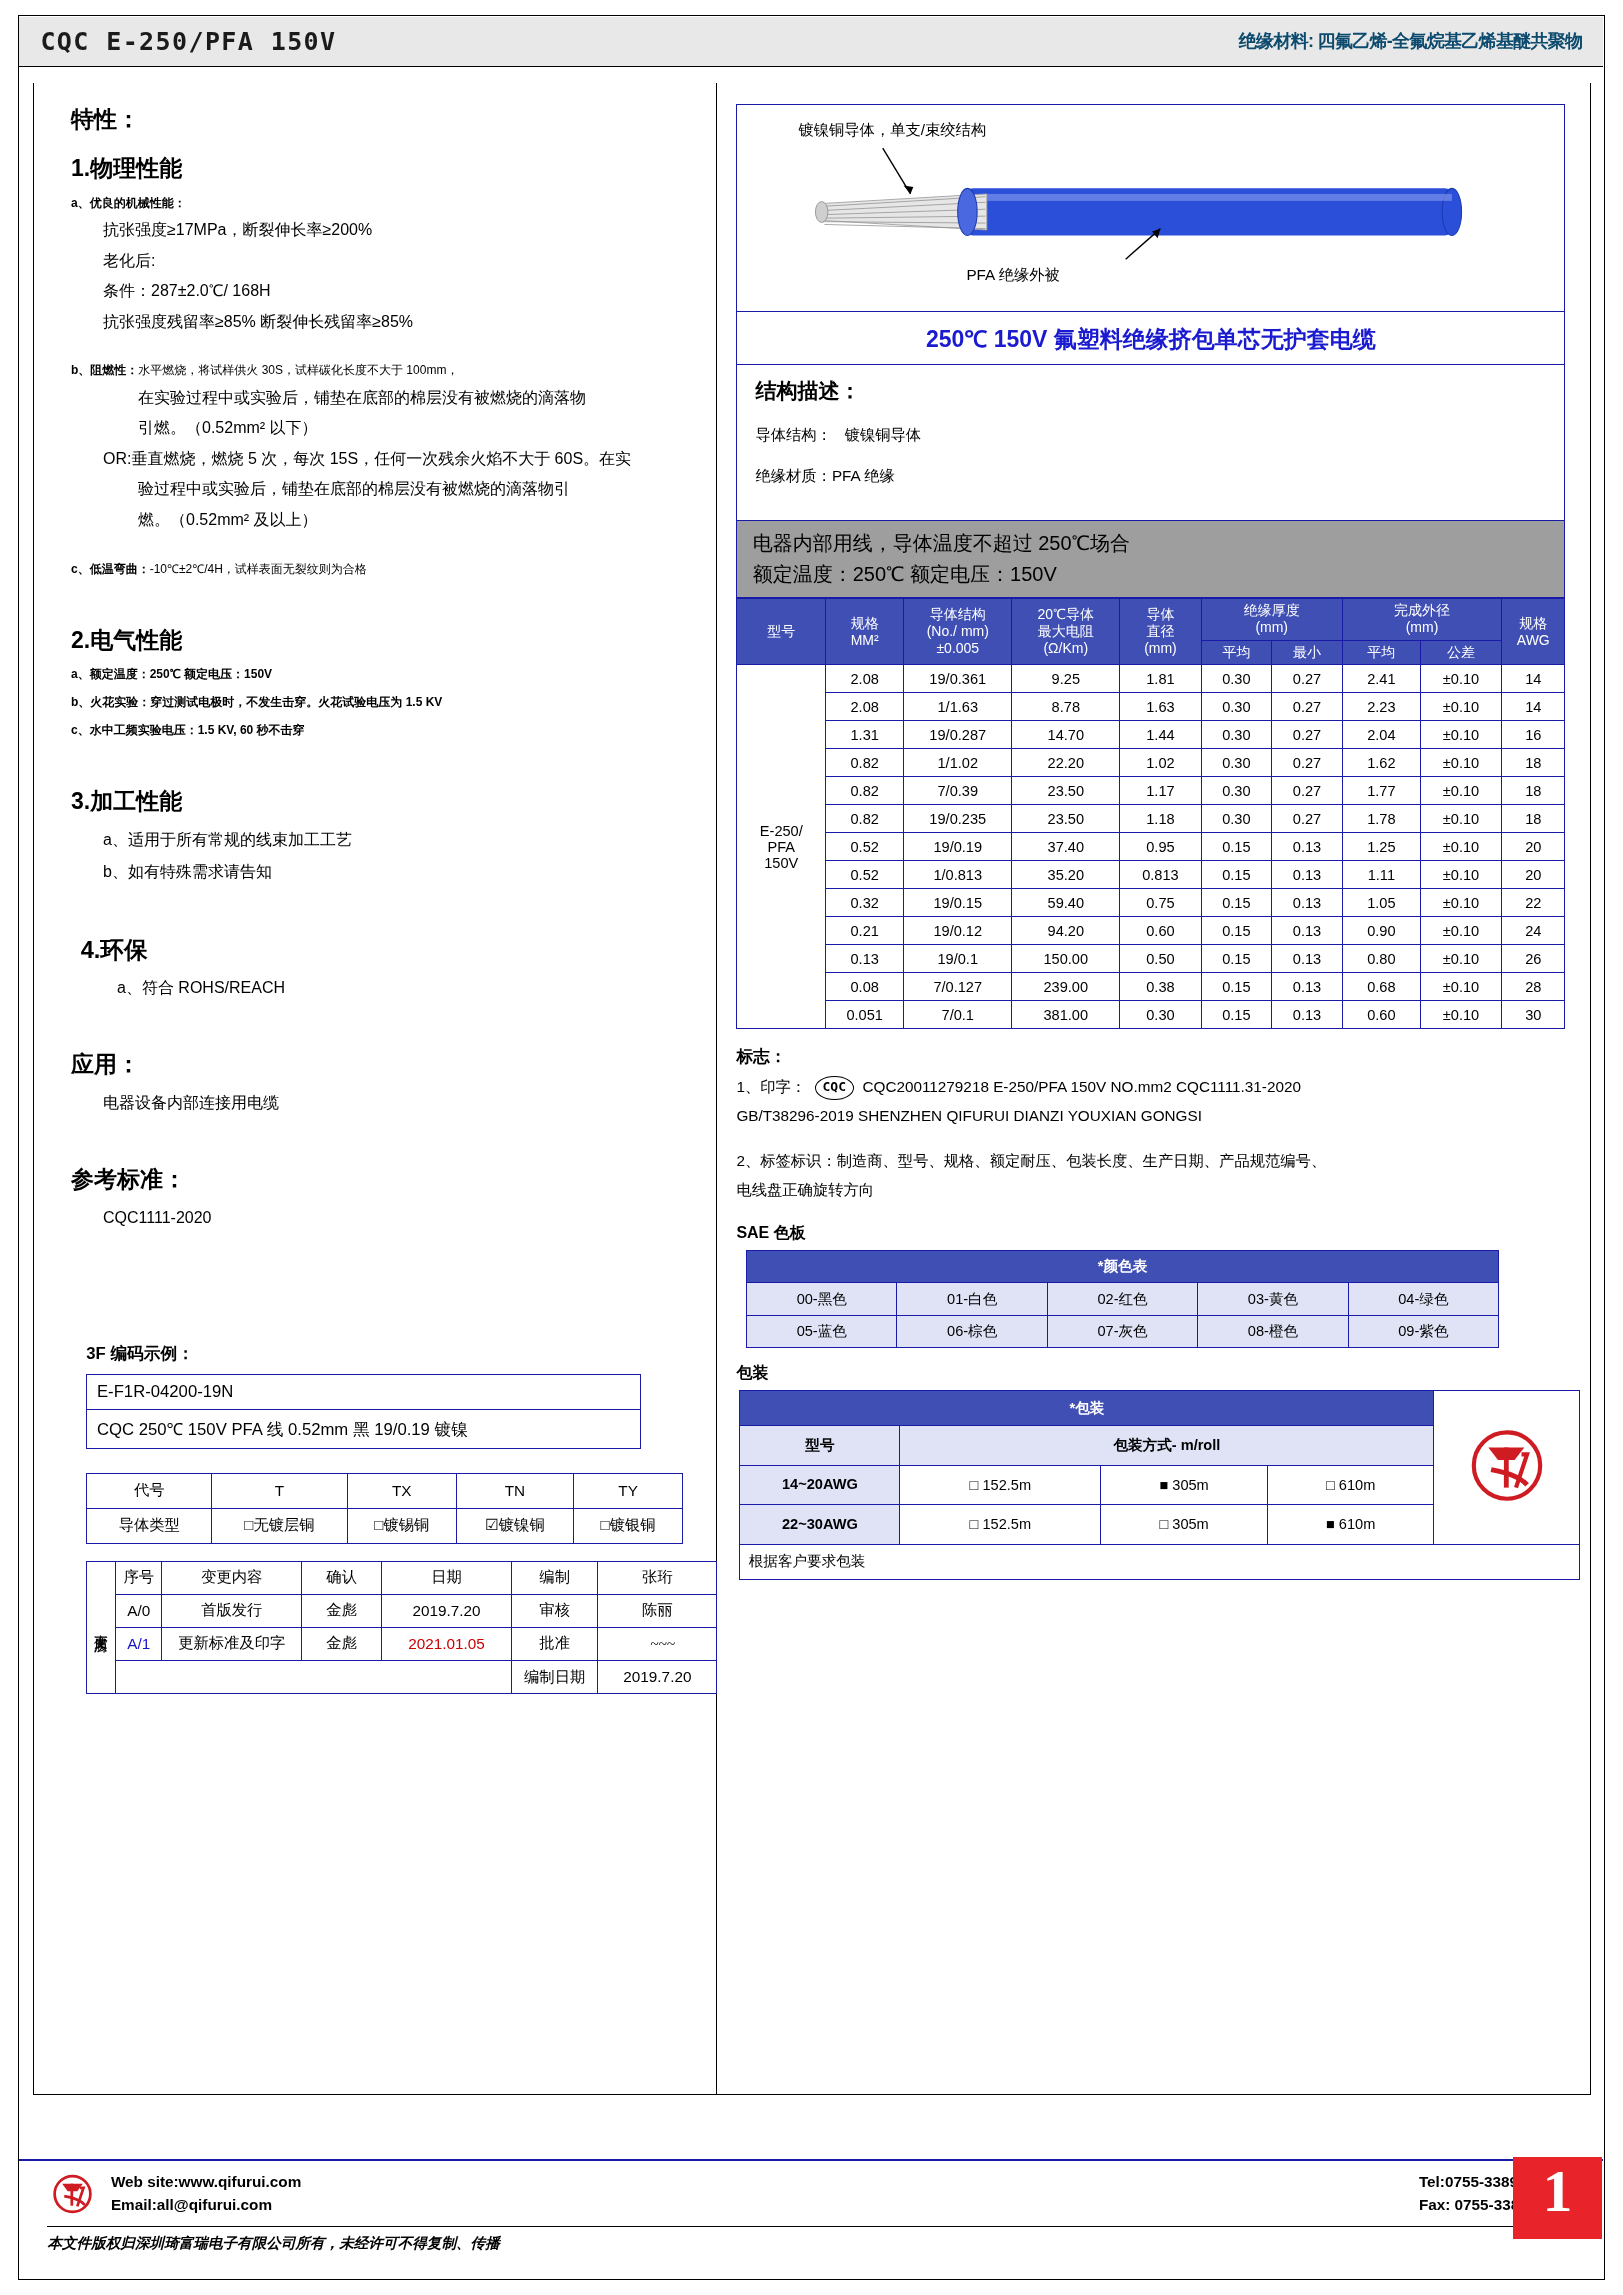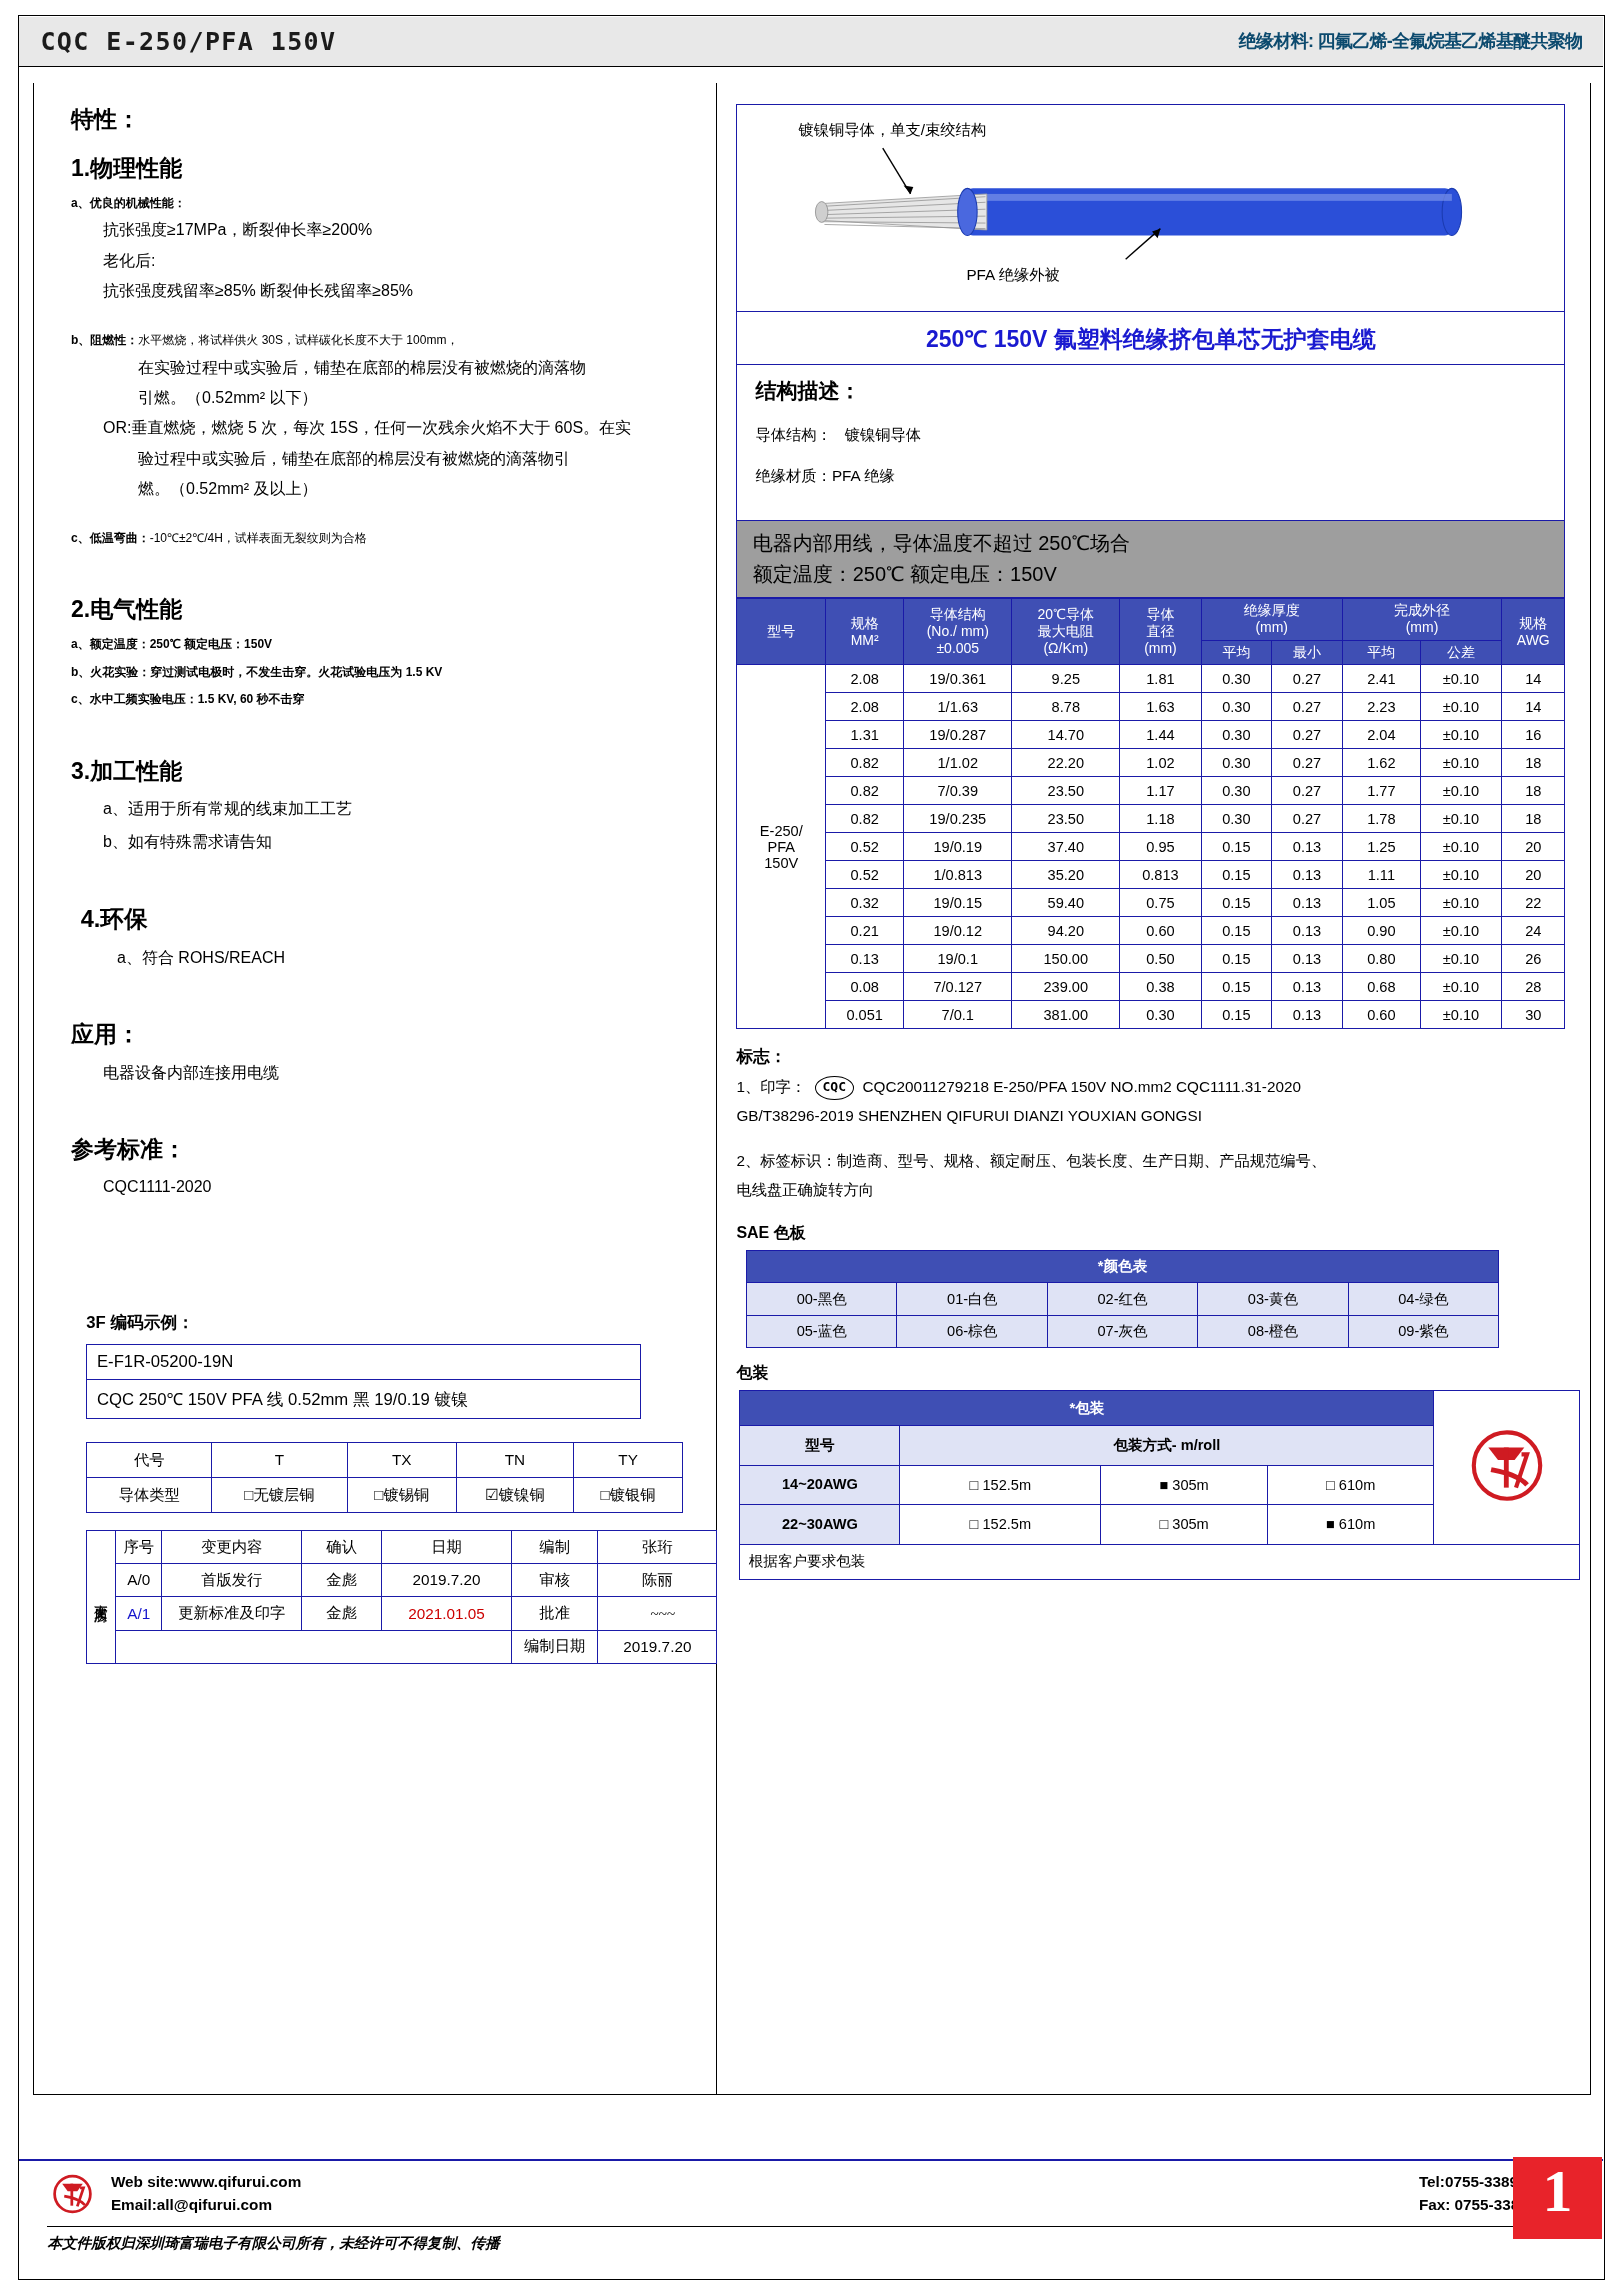--- a/index.html
+++ b/index.html
@@ -346,20 +346,21 @@
 
     <div class="col-left">
 
       <h2 class="sec">特性：</h2>
 
       <div class="sec-title">1.物理性能</div>
 
       <div class="item">a、优良的机械性能：</div>
       <div class="sub">抗张强度≥17MPa，断裂伸长率≥200%</div>
       <div class="sub">老化后:</div>
+      <div class="sub">条件：287±2.0℃/ 168H</div>
       <div class="sub">抗张强度残留率≥85%  断裂伸长残留率≥85%</div>
 
       <div class="spacer-sm"></div>
 
       <div class="item">
         <span>b、阻燃性：</span><span class="norm">水平燃烧，将试样供火 30S，试样碳化长度不大于 100mm，</span>
       </div>
       <div class="sub2">在实验过程中或实验后，铺垫在底部的棉层没有被燃烧的滴落物</div>
       <div class="sub2">引燃。（0.52mm² 以下）</div>
       <div class="sub">OR:垂直燃烧，燃烧 5 次，每次 15S，任何一次残余火焰不大于 60S。在实</div>
@@ -397,21 +398,21 @@
 
       <div class="spacer-md"></div>
 
       <div class="sec-title">参考标准：</div>
       <div class="plain">CQC1111-2020</div>
 
       <div style="height:104px;"></div>
 
       <div class="code-example-title">3F 编码示例：</div>
       <div class="box-list">
-        <div>E-F1R-05200-19N</div>
+        <div>E-F1R-04200-19N</div>
         <div>CQC 250℃  150V PFA 线  0.52mm  黑 19/0.19 镀镍</div>
       </div>
 
       <table class="t codetype">
         <tbody>
             <tr>
           <td style="width:125px;">代号</td>
           <td>T</td>
           <td>TX</td>
           <td>TN</td>

